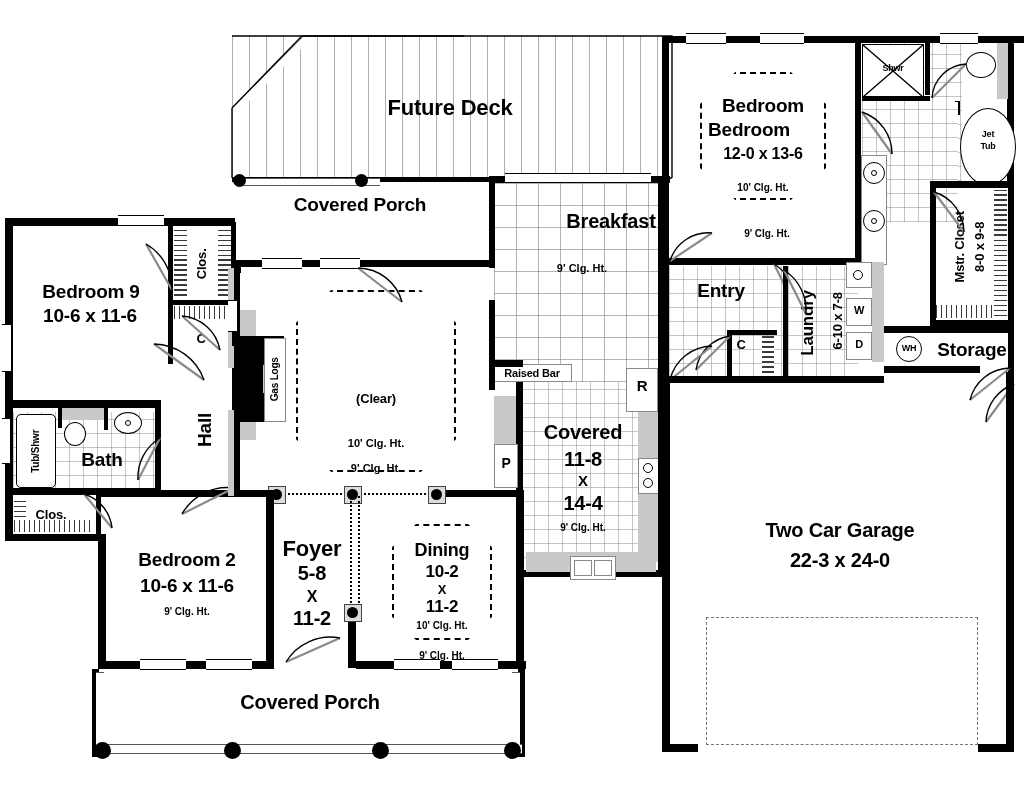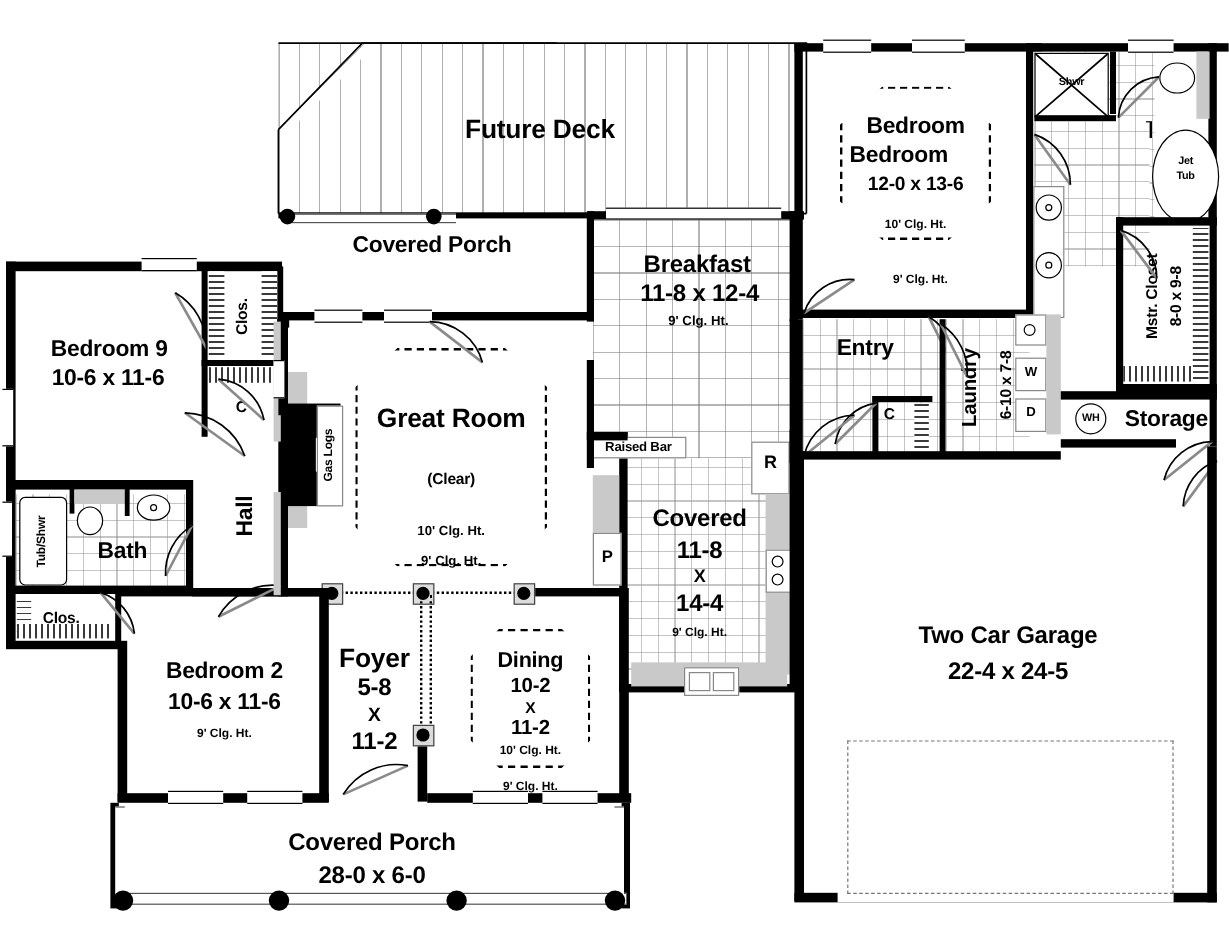--- a/index.html
+++ b/index.html
@@ -85,22 +85,21 @@
   <div class="post" style="left:355px;top:174px;width:13px;height:13px;"></div>
   <div class="lbl n19" style="left:250px;top:195px;width:220px;">Covered Porch</div>
 
   <div class="winbar" style="left:262px;top:258px;width:40px;height:9px;"></div>
   <div class="winbar" style="left:320px;top:258px;width:40px;height:9px;"></div>
 
   <div class="tile" style="left:494px;top:182px;width:168px;height:200px;"></div>
   <div class="wall" style="left:490px;top:176px;width:180px;height:7px;"></div>
   <div class="wall" style="left:489px;top:176px;width:6px;height:92px;"></div>
   <div class="winbar" style="left:505px;top:173px;width:146px;height:8px;"></div>
-  <div class="lbl n20" style="left:506px;top:211px;width:150px;">Breakfast</div>
-  <div class="lbl n20" style="left:500px;top:235px;width:166px;">11-8 x 12-4</div>
+  <div class="lbl n20" style="left:536px;top:211px;width:150px;">Breakfast</div>
   <div class="clg" style="left:512px;top:262px;width:140px;">9' Clg. Ht.</div>
 
   <div class="wall" style="left:662px;top:36px;width:206px;height:7px;"></div>
   <div class="wall" style="left:662px;top:36px;width:7px;height:230px;"></div>
   <div class="wall" style="left:662px;top:258px;width:200px;height:7px;"></div>
   <div class="wall" style="left:855px;top:36px;width:6px;height:230px;"></div>
   <div class="winbar" style="left:686px;top:33px;width:40px;height:9px;"></div>
   <div class="winbar" style="left:760px;top:33px;width:44px;height:9px;"></div>
   <div class="oct" style="left:700px;top:72px;width:126px;height:128px;
               clip-path:polygon(28% 0,72% 0,100% 25%,100% 75%,72% 100%,28% 100%,0 75%,0 25%);"></div>
@@ -219,21 +218,21 @@
     <path class="dl" d="M32,4 L4,42"></path>
       <path class="dp" d="M32,4 A42,42 0 0,0 4,42"></path>
   </svg>
 
   <div class="wall" style="left:662px;top:376px;width:8px;height:375px;"></div>
   <div class="wall" style="left:1006px;top:372px;width:8px;height:380px;"></div>
   <div class="wall" style="left:662px;top:744px;width:352px;height:8px;"></div>
   <div class="white" style="left:698px;top:742px;width:280px;height:10px;"></div>
   <div class="dashthin" style="left:706px;top:617px;width:272px;height:128px;"></div>
   <div class="lbl n20" style="left:730px;top:520px;width:220px;">Two Car Garage</div>
-  <div class="lbl n20" style="left:730px;top:550px;width:220px;">22-4 x 24-5</div>
+  <div class="lbl n20" style="left:730px;top:550px;width:220px;">22-3 x 24-0</div>
   <div class="gray" style="left:655px;top:380px;width:8px;height:178px;"></div>
 
   <div class="wall" style="left:5px;top:218px;width:8px;height:190px;"></div>
   <div class="wall" style="left:5px;top:218px;width:230px;height:8px;"></div>
   <div class="wall" style="left:5px;top:400px;width:155px;height:8px;"></div>
   <div class="winbar" style="left:118px;top:215px;width:46px;height:9px;"></div>
   <div class="winbar" style="left:2px;top:324px;width:9px;height:46px;"></div>
   <div class="lbl n19" style="left:16px;top:282px;width:150px;">Bedroom 9</div>
   <div class="lbl n19" style="left:10px;top:306px;width:160px;">10-6 x 11-6</div>
 
@@ -292,21 +291,20 @@
   <div class="lbl n19 rot rotccw" style="left:175px;top:420px;width:60px;">Hall</div>
 
   <div class="wall" style="left:232px;top:267px;width:8px;height:230px;"></div>
   <div class="gray" style="left:240px;top:310px;width:16px;height:130px;"></div>
   <div class="wall" style="left:232px;top:336px;width:52px;height:86px;
               clip-path:polygon(0 0,100% 0,100% 18%,60% 34%,60% 66%,100% 82%,100% 100%,0 100%);"></div>
   <div class="boxg" style="left:264px;top:338px;width:22px;height:84px;"></div>
   <div class="lbl n10 rot rotccw" style="left:245px;top:374px;width:60px;">Gas Logs</div>
   <div class="oct" style="left:296px;top:290px;width:160px;height:182px;
               clip-path:polygon(22% 0,78% 0,100% 18%,100% 82%,78% 100%,22% 100%,0 82%,0 18%);"></div>
-  <div class="lbl n22" style="left:296px;top:337px;width:160px;">Great Room</div>
   <div class="lbl n13" style="left:296px;top:392px;width:160px;">(Clear)</div>
   <div class="clg" style="left:296px;top:437px;width:160px;">10' Clg. Ht.</div>
   <div class="clg" style="left:296px;top:462px;width:160px;">9' Clg. Ht.</div>
   <svg class="door" style="left:356px;top:266px;width:54px;height:44px;">
     <path class="dl" d="M2,2 L46,36"></path>
       <path class="dp" d="M2,2 A46,46 0 0,1 46,36"></path>
   </svg>
 
   <div class="wall" style="left:160px;top:490px;width:120px;height:7px;"></div>
   <div class="wall" style="left:432px;top:490px;width:100px;height:7px;"></div>
@@ -390,21 +388,20 @@
   <div class="wall" style="left:92px;top:669px;width:7px;height:88px;"></div>
   <div class="wall" style="left:518px;top:669px;width:7px;height:88px;"></div>
   <div class="railing" style="left:96px;top:744px;width:426px;height:8px;"></div>
   <div class="railing" style="left:96px;top:672px;width:8px;height:78px;"></div>
   <div class="railing" style="left:512px;top:672px;width:8px;height:78px;"></div>
   <div class="post" style="left:94px;top:742px;width:17px;height:17px;"></div>
   <div class="post" style="left:224px;top:742px;width:17px;height:17px;"></div>
   <div class="post" style="left:372px;top:742px;width:17px;height:17px;"></div>
   <div class="post" style="left:504px;top:742px;width:17px;height:17px;"></div>
   <div class="lbl n20" style="left:195px;top:692px;width:230px;">Covered Porch</div>
-  <div class="lbl n20" style="left:195px;top:720px;width:230px;">28-0 x 6-0</div>
 
   <div class="wall" style="left:231px;top:266px;width:10px;height:7px;"></div>
   <div class="gray" style="left:228px;top:268px;width:6px;height:100px;"></div>
   <div class="gray" style="left:228px;top:410px;width:6px;height:86px;"></div>
   <div class="wall" style="left:232px;top:330px;width:8px;height:16px;"></div>
   <div class="wall" style="left:489px;top:300px;width:6px;height:90px;"></div>
   <div class="wall" style="left:489px;top:360px;width:34px;height:7px;"></div>
   <div class="winbar" style="left:228px;top:300px;width:9px;height:30px;"></div>
 
 </div>

